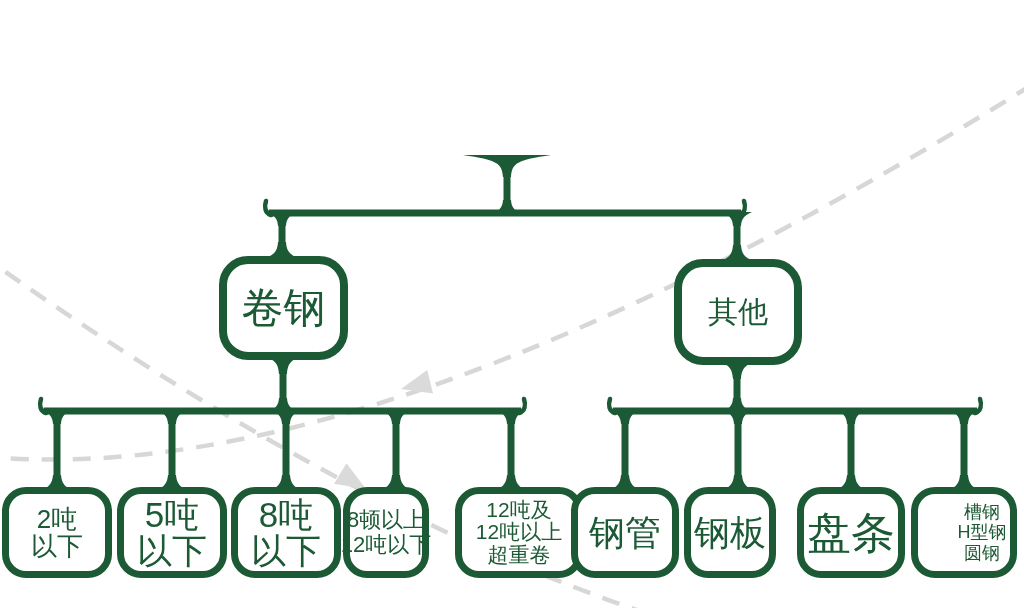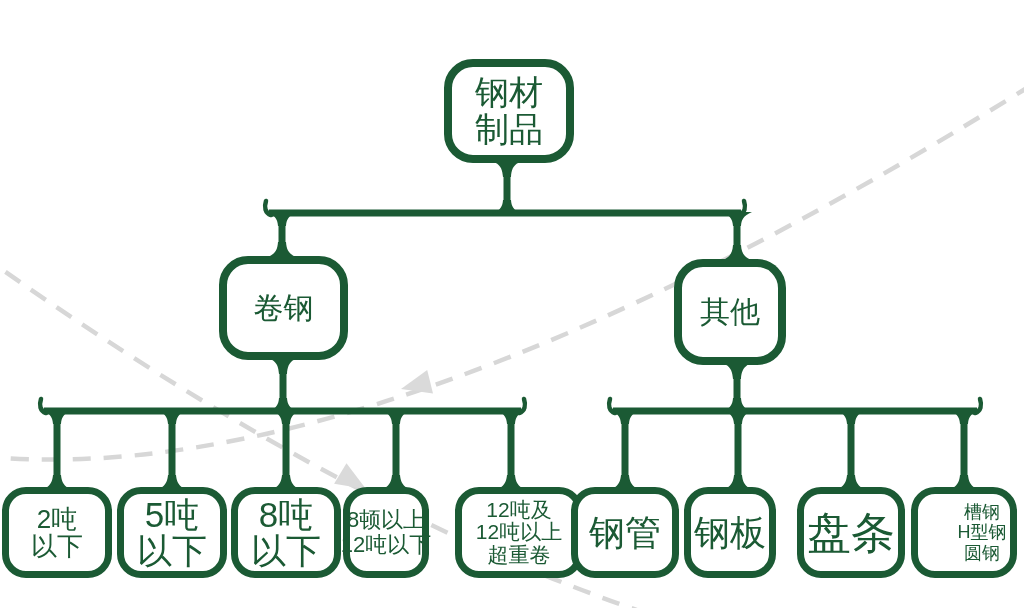--- a/index.html
+++ b/index.html
@@ -44,30 +44,26 @@
 
 <svg class="layer" id="watermark-layer" viewBox="0 0 1024 608">
   <path d="M -20 456 Q 373 496 1030 86" fill="none" stroke="#D7D7D7" stroke-width="4.5" stroke-dasharray="18 13"></path>
   <path d="M -20 254 Q 372 533 705 632" fill="none" stroke="#D7D7D7" stroke-width="4.5" stroke-dasharray="18 13"></path>
   <polygon points="0,0 -30,-12 -30,12" transform="translate(401,389) rotate(166)" fill="#DADADA"></polygon>
   <polygon points="0,0 -30,-12 -30,12" transform="translate(366,489) rotate(31)" fill="#DADADA"></polygon>
 </svg>
 
 <div id="node-layer">
 
-  <div class="node big" style="left:444px;top:59px;width:130px;height:104px;font-size:34px;line-height:1.08;">
-    <span class="ln">钢材</span>
-    <span class="ln">制品</span>
-  </div>
 
-  <div class="node big" style="left:219px;top:256px;width:129px;height:104px;font-size:30px;line-height:1.0;">
+  <div class="node big" style="left:219px;top:256px;width:129px;height:104px;font-size:42px;line-height:1.0;">
     <span class="ln">卷钢</span>
   </div>
 
-  <div class="node big" style="left:674px;top:259px;width:112px;height:106px;font-size:30px;line-height:1.15;">
+  <div class="node big" style="left:674px;top:259px;width:128px;height:106px;font-size:30px;line-height:1.15;">
     <span class="ln">其他</span>
   </div>
 
   <div class="node" style="left:2px;top:487px;width:110px;height:91px;font-size:26px;line-height:1.02;">
     <span class="ln">2吨</span>
     <span class="ln">以下</span>
   </div>
 
   <div class="node" style="left:117px;top:487px;width:110px;height:91px;font-size:35px;line-height:1.02;">
     <span class="ln">5吨</span>

